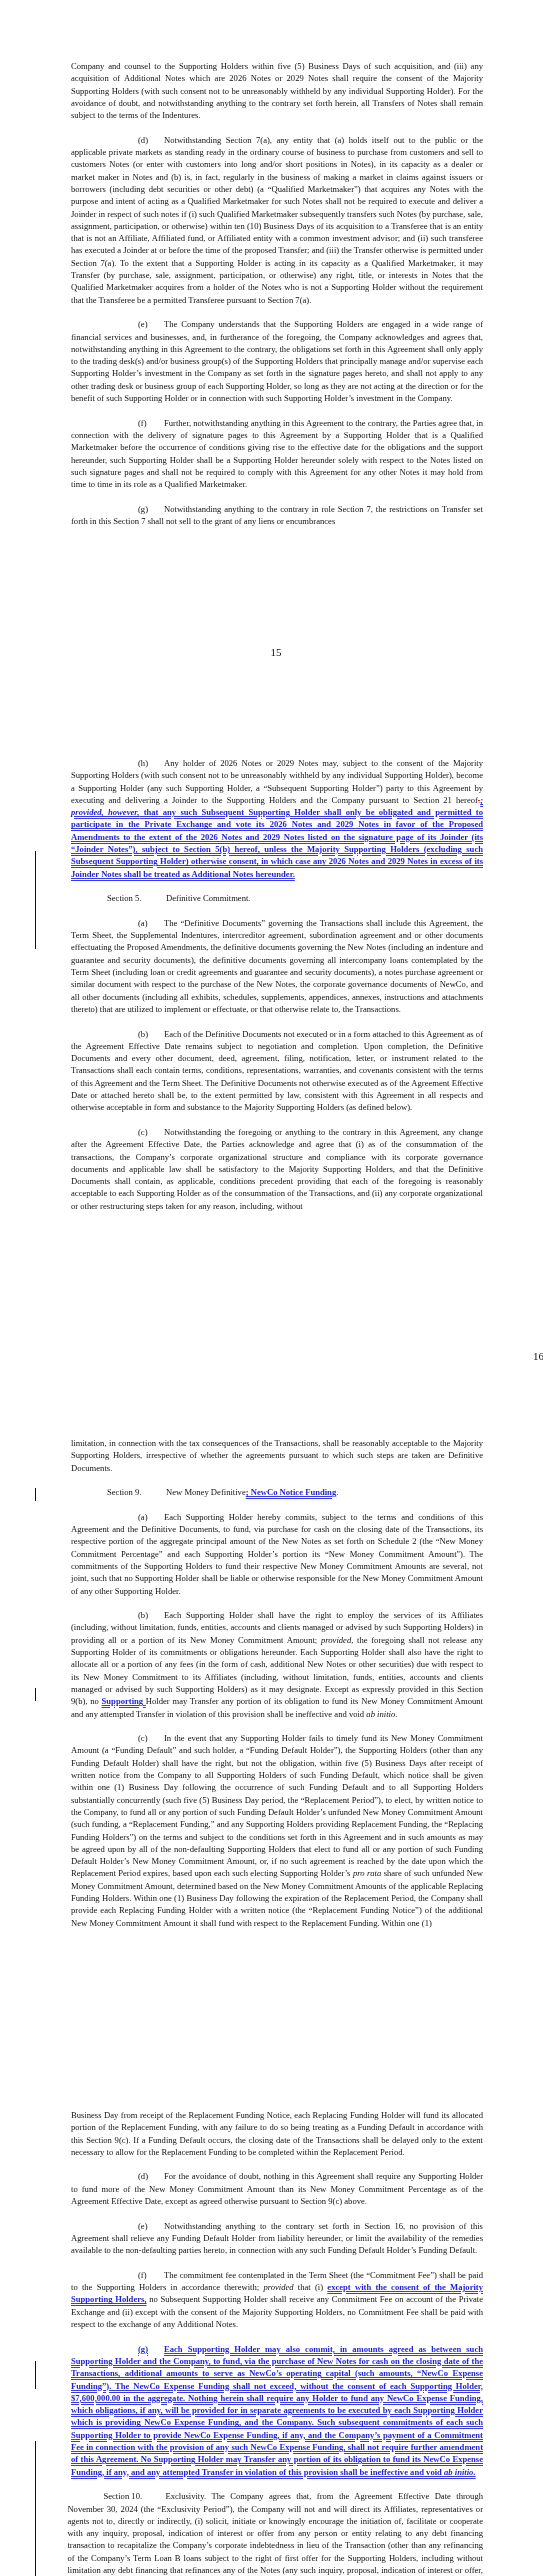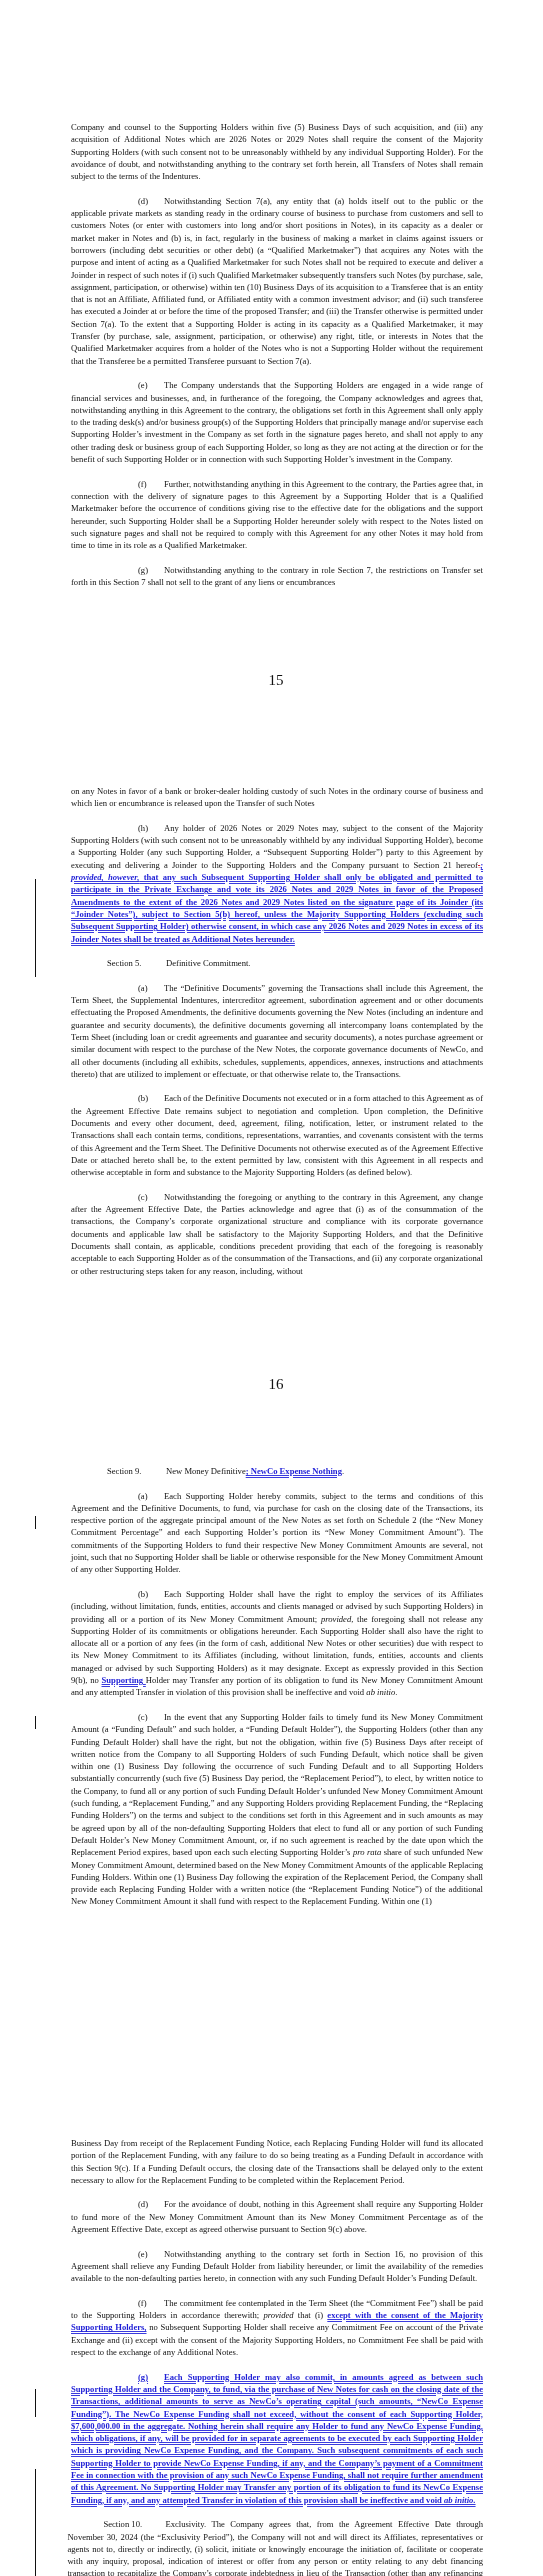--- a/index.html
+++ b/index.html
@@ -8,65 +8,65 @@
   .p { font-size: 8.6px; line-height: 12.3px; text-align: justify; margin: 0; }
   .p + .p { margin-top: 12.3px; }
   .indent { text-indent: 67px; }
   .label { display: inline-block; width: 26px; text-indent: 0; }
   .u { }
   .i { font-style: italic; }
   .ins { color: #1f1fd6; font-weight: bold; text-decoration: underline double; text-decoration-color: #3a3adf; }
   .del { color: #d23; text-decoration: line-through; }
   .section-head { text-indent: 36px; }
   .sec-no { display: inline-block; width: 59px; text-indent: 0; }
-  .pagenum { text-align: center; font-size: 15px; line-height: 12.4px; position: absolute; left: 8px; right: 0; }
+  .pagenum { text-align: center; font-size: 11px; line-height: 12.4px; position: absolute; left: 8px; right: 0; }
   .bar { position: absolute; left: 35px; width: 1px; background: #111; }
   .sec10 { padding-left: 0; margin-left: -3.6px; }
 </style>
 </head>
 <body>
 
-<div class="page" style="height:703px; padding-top:93px;margin-top:28px;">
+<div class="page" style="height:703px; padding-top:60px;">
   <p class="p">Company and counsel to the Supporting Holders within five (5) Business Days of such acquisition, and (iii) any acquisition of Additional Notes which are 2026 Notes or 2029 Notes shall require the consent of the Majority Supporting Holders (with such consent not to be unreasonably withheld by any individual Supporting Holder).  For the avoidance of doubt, and notwithstanding anything to the contrary set forth herein, all Transfers of Notes shall remain subject to the terms of the Indentures.</p>
 
   <p class="p indent"><span class="label">(d)</span><span>Notwithstanding </span><span class="u">Section 7(a)</span><span>, any entity that (a) holds itself out to the public or the applicable private markets as standing ready in the ordinary course of business to purchase from customers and sell to customers Notes (or enter with customers into long and/or short positions in Notes), in its capacity as a dealer or market maker in Notes and (b) is, in fact, regularly in the business of making a market in claims against issuers or borrowers (including debt securities or other debt) (a “</span><span class="u">Qualified Marketmaker</span><span>”) that acquires any Notes with the purpose and intent of acting as a Qualified Marketmaker for such Notes shall not be required to execute and deliver a Joinder in respect of such notes if (i) such Qualified Marketmaker subsequently transfers such Notes (by purchase, sale, assignment, participation, or otherwise) within ten (10) Business Days of its acquisition to a Transferee that is an entity that is not an Affiliate, Affiliated fund, or Affiliated entity with a common investment advisor; and (ii) such transferee has executed a Joinder at or before the time of the proposed Transfer; and (iii) the Transfer otherwise is permitted under </span><span class="u">Section 7(a)</span><span>.  To the extent that a Supporting Holder is acting in its capacity as a Qualified Marketmaker, it may Transfer (by purchase, sale, assignment, participation, or otherwise) any right, title, or interests in Notes that the Qualified Marketmaker acquires from a holder of the Notes who is not a Supporting Holder without the requirement that the Transferee be a permitted Transferee pursuant to </span><span class="u">Section 7(a)</span><span>.</span></p>
 
   <p class="p indent"><span class="label">(e)</span><span>The Company understands that the Supporting Holders are engaged in a wide range of financial services and businesses, and, in furtherance of the foregoing, the Company acknowledges and agrees that, notwithstanding anything in this Agreement to the contrary, the obligations set forth in this Agreement shall only apply to the trading desk(s) and/or business group(s) of the Supporting Holders that principally manage and/or supervise each Supporting Holder’s investment in the Company as set forth in the signature pages hereto, and shall not apply to any other trading desk or business group of each Supporting Holder, so long as they are not acting at the direction or for the benefit of such Supporting Holder or in connection with such Supporting Holder’s investment in the Company.</span></p>
 
   <p class="p indent"><span class="label">(f)</span><span>Further, notwithstanding anything in this Agreement to the contrary, the Parties agree that, in connection with the delivery of signature pages to this Agreement by a Supporting Holder that is a Qualified Marketmaker before the occurrence of conditions giving rise to the effective date for the obligations and the support hereunder, such Supporting Holder shall be a Supporting Holder hereunder solely with respect to the Notes listed on such signature pages and shall not be required to comply with this Agreement for any other Notes it may hold from time to time in its role as a Qualified Marketmaker.</span></p>
 
   <p class="p indent"><span class="label">(g)</span><span>Notwithstanding anything to the contrary in role </span><span class="u">Section 7</span><span>, the restrictions on Transfer set forth in this </span><span class="u">Section 7</span><span> shall not sell to the grant of any liens or encumbrances</span></p>
 
   <div class="pagenum" style="top:646px;">15</div>
 </div>
 
 <div class="page" style="height:703px; padding-top:54px;">
   <div class="bar" style="top:148px; height:98px;"></div>
 
-  <p class="p">on any Notes in favor of a bank or broker-dealer holding custody of such Notes in the ordinary course of business and which lien or encumbrance is released upon the Transfer of such Notes</p>
 
   <p class="p indent"><span class="label">(h)</span><span>Any holder of 2026 Notes or 2029 Notes may, subject to the consent of the Majority Supporting Holders (with such consent not to be unreasonably withheld by any individual Supporting Holder), become a Supporting Holder (any such Supporting Holder, a “</span><span class="u">Subsequent Supporting Holder</span><span>”) party to this Agreement by executing and delivering a Joinder to the Supporting Holders and the Company pursuant to </span><span class="u">Section 21</span><span> hereof</span><span class="del">.</span><span class="ins i">; provided, however,</span><span class="ins"> that any such Subsequent Supporting Holder shall only be obligated and permitted to participate in the Private Exchange and vote its 2026 Notes and 2029 Notes in favor of the Proposed Amendments to the extent of the 2026 Notes and 2029 Notes listed on the signature page of its Joinder (its “Joinder Notes”), subject to Section 5(b) hereof, unless the Majority Supporting Holders (excluding such Subsequent Supporting Holder) otherwise consent, in which case any 2026 Notes and 2029 Notes in excess of its Joinder Notes shall be treated as Additional Notes hereunder.</span></p>
 
   <p class="p section-head"><span class="sec-no">Section 5.</span><span class="u">Definitive Commitment.</span></p>
 
   <p class="p indent"><span class="label">(a)</span><span>The “</span><span class="u">Definitive Documents</span><span>” governing the Transactions shall include this Agreement, the Term Sheet, the Supplemental Indentures, intercreditor agreement, subordination agreement and or other documents effectuating the Proposed Amendments, the definitive documents governing the New Notes (including an indenture and guarantee and security documents), the definitive documents governing all intercompany loans contemplated by the Term Sheet (including loan or credit agreements and guarantee and security documents), a notes purchase agreement or similar document with respect to the purchase of the New Notes, the corporate governance documents of NewCo, and all other documents (including all exhibits, schedules, supplements, appendices, annexes, instructions and attachments thereto) that are utilized to implement or effectuate, or that otherwise relate to, the Transactions.</span></p>
 
   <p class="p indent"><span class="label">(b)</span><span>Each of the Definitive Documents not executed or in a form attached to this Agreement as of the Agreement Effective Date remains subject to negotiation and completion. Upon completion, the Definitive Documents and every other document, deed, agreement, filing, notification, letter, or instrument related to the Transactions shall each contain terms, conditions, representations, warranties, and covenants consistent with the terms of this Agreement and the Term Sheet.  The Definitive Documents not otherwise executed as of the Agreement Effective Date or attached hereto shall be, to the extent permitted by law, consistent with this Agreement in all respects and otherwise acceptable in form and substance to the Majority Supporting Holders (as defined below).</span></p>
 
   <p class="p indent"><span class="label">(c)</span><span>Notwithstanding the foregoing or anything to the contrary in this Agreement, any change after the Agreement Effective Date, the Parties acknowledge and agree that (i) as of the consummation of the transactions, the Company’s corporate organizational structure and compliance with its corporate governance documents and applicable law shall be satisfactory to the Majority Supporting Holders, and that the Definitive Documents shall contain, as applicable, conditions precedent providing that each of the foregoing is reasonably acceptable to each Supporting Holder as of the consummation of the Transactions, and (ii) any corporate organizational or other restructuring steps taken for any reason, including, without</span></p>
 
-  <div class="pagenum" style="top:647px;">16</div>
+  <div class="pagenum" style="top:647px;text-align:right;">16</div>
 </div>
 
 <div class="page" style="height:703px; padding-top:31px;">
   <div class="bar" style="top:82px; height:13px;"></div>
   <div class="bar" style="top:282px; height:13px;"></div>
 
+  <p class="p">limitation, in connection with the tax consequences of the Transactions, shall be reasonably acceptable to the Majority Supporting Holders, irrespective of whether the agreements pursuant to which such steps are taken are Definitive Documents.</p>
 
-  <p class="p section-head"><span class="sec-no">Section 9.</span><span class="u">New Money Definitive</span><span class="ins">; NewCo Expense Nothing</span><span>.</span></p>
+  <p class="p section-head"><span class="sec-no">Section 9.</span><span class="u">New Money Definitive</span><span class="ins">; NewCo Notice Funding</span><span>.</span></p>
 
   <p class="p indent"><span class="label">(a)</span><span>Each Supporting Holder hereby commits, subject to the terms and conditions of this Agreement and the Definitive Documents, to fund, via purchase for cash on the closing date of the Transactions, its respective portion of the aggregate principal amount of the New Notes as set forth on </span><span class="u">Schedule 2</span><span> (the “</span><span class="u">New Money Commitment Percentage</span><span>” and each Supporting Holder’s portion its “</span><span class="u">New Money Commitment Amount</span><span>").  The commitments of the Supporting Holders to fund their respective New Money Commitment Amounts are several, not joint, such that no Supporting Holder shall be liable or otherwise responsible for the New Money Commitment Amount of any other Supporting Holder.</span></p>
 
   <p class="p indent"><span class="label">(b)</span><span>Each Supporting Holder shall have the right to employ the services of its Affiliates (including, without limitation, funds, entities, accounts and clients managed or advised by such Supporting Holders) in providing all or a portion of its New Money Commitment Amount; </span><span class="i">provided</span><span>, the foregoing shall not release any Supporting Holder of its commitments or obligations hereunder.  Each Supporting Holder shall also have the right to allocate all or a portion of any fees (in the form of cash, additional New Notes or other securities) due with respect to its New Money Commitment to its Affiliates (including, without limitation, funds, entities, accounts and clients managed or advised by such Supporting Holders) as it may designate.  Except as expressly provided in this Section 9(b), no </span><span class="ins">Supporting </span><span>Holder may Transfer any portion of its obligation to fund its New Money Commitment Amount and any attempted Transfer in violation of this provision shall be ineffective and void </span><span class="i">ab initio</span><span>.</span></p>
 
   <p class="p indent"><span class="label">(c)</span><span>In the event that any Supporting Holder fails to timely fund its New Money Commitment Amount (a “</span><span class="u">Funding Default</span><span>” and such holder, a “</span><span class="u">Funding Default Holder</span><span>”), the Supporting Holders (other than any Funding Default Holder) shall have the right, but not the obligation, within five (5) Business Days after receipt of written notice from the Company to all Supporting Holders of such Funding Default, which notice shall be given within one (1) Business Day following the occurrence of such Funding Default and to all Supporting Holders substantially concurrently (such five (5) Business Day period, the “</span><span class="u">Replacement Period</span><span>”), to elect, by written notice to the Company, to fund all or any portion of such Funding Default Holder’s unfunded New Money Commitment Amount (such funding, a “</span><span class="u">Replacement Funding</span><span>,” and any Supporting Holders providing Replacement Funding, the “</span><span class="u">Replacing Funding Holders</span><span>”) on the terms and subject to the conditions set forth in this Agreement and in such amounts as may be agreed upon by all of the non-defaulting Supporting Holders that elect to fund all or any portion of such Funding Default Holder’s New Money Commitment Amount, or, if no such agreement is reached by the date upon which the Replacement Period expires, based upon each such electing Supporting Holder’s </span><span class="i">pro rata</span><span> share of such unfunded New Money Commitment Amount, determined based on the New Money Commitment Amounts of the applicable Replacing Funding Holders.  Within one (1) Business Day following the expiration of the Replacement Period, the Company shall provide each Replacing Funding Holder with a written notice (the “</span><span class="u">Replacement Funding Notice</span><span>”) of the additional New Money Commitment Amount it shall fund with respect to the Replacement Funding.  Within one (1)</span></p>
 
 </div>
 
 <div class="page" style="height:703px; padding-top:0px;">

